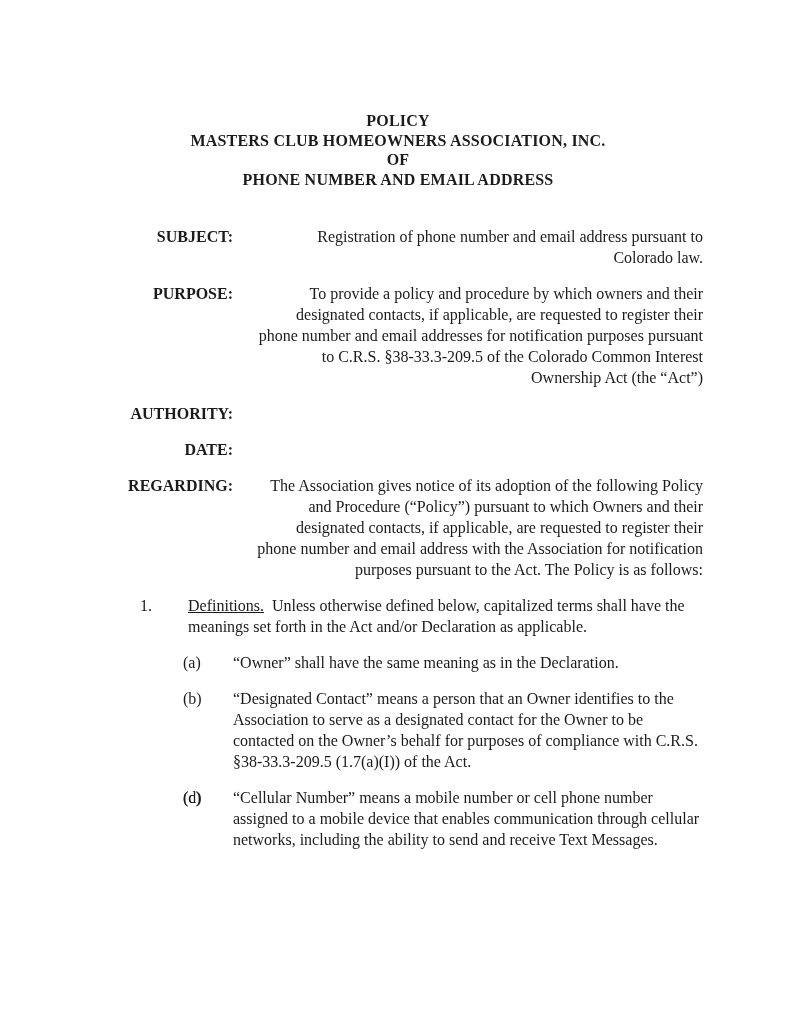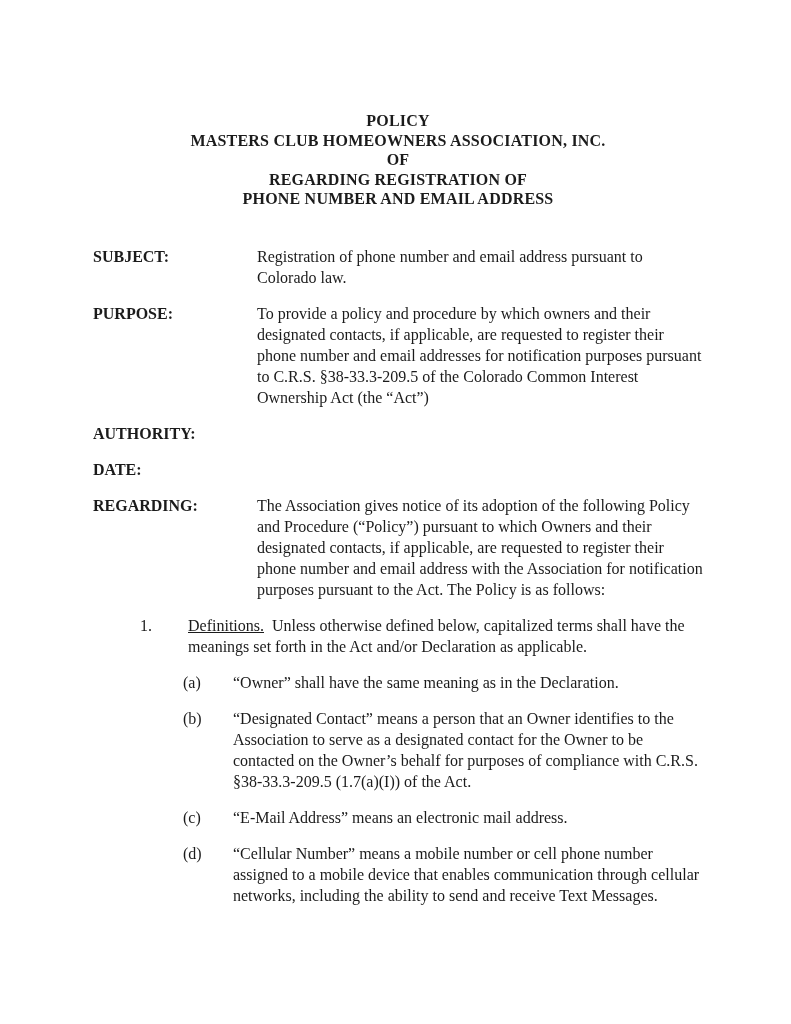--- a/index.html
+++ b/index.html
@@ -17,40 +17,39 @@
     padding: 111px 88px 40px 93px;
     overflow: hidden;
   }
   .title-block {
     text-align: center;
     font-weight: bold;
     line-height: 19.5px;
     letter-spacing: 0.2px;
     margin-bottom: 37px;
   }
-  .meta-row { display: flex; margin-bottom: 15px; }
+  .meta-row { display: flex; margin-bottom: 15px; text-align: right; }
   .meta-label { flex: 0 0 140px; width: 140px; font-weight: bold; }
   .meta-value { flex: 1; margin-left: 24px; }
   .meta-value.bold { font-weight: bold; padding-left: 5px; }
   .numbered { position: relative; padding-left: 95px; margin-bottom: 15px; }
   .numbered .num { position: absolute; left: 47px; top: 0; }
   .underline { text-decoration: underline; }
   .sub-item { position: relative; padding-left: 140px; margin-bottom: 15px; }
   .sub-item .marker { position: absolute; left: 90px; top: 0; }
 </style>
 </head>
 <body>
 
 <div class="page">
 
   <header class="title-block">
     <div>POLICY</div>
     <div>MASTERS CLUB HOMEOWNERS ASSOCIATION, INC.</div>
     <div>OF</div>
-    <div>REGARDING REGISTRATION OF</div>
     <div>PHONE NUMBER AND EMAIL ADDRESS</div>
   </header>
 
   <section>
     <div class="meta-row">
       <div class="meta-label">SUBJECT:</div>
       <div class="meta-value">Registration of phone number and email address pursuant to Colorado law.</div>
     </div>
 
     <div class="meta-row">
@@ -83,21 +82,20 @@
       <span>“Owner” shall have the same meaning as in the Declaration.</span>
     </div>
 
     <div class="sub-item">
       <span class="marker">(b)</span>
       <span>“Designated Contact” means a person that an Owner identifies to the Association to serve as a designated contact for the Owner to be contacted on the Owner’s behalf for purposes of compliance with C.R.S. §38-33.3-209.5 (1.7(a)(I)) of the Act.</span>
     </div>
 
     <div class="sub-item">
       <span class="marker">(c)</span>
-      <span>“E-Mail Address” means an electronic mail address.</span>
     </div>
 
     <div class="sub-item">
       <span class="marker">(d)</span>
       <span>“Cellular Number” means a mobile number or cell phone number assigned to a mobile device that enables communication through cellular networks, including the ability to send and receive Text Messages.</span>
     </div>
   </section>
 
 </div>
 

